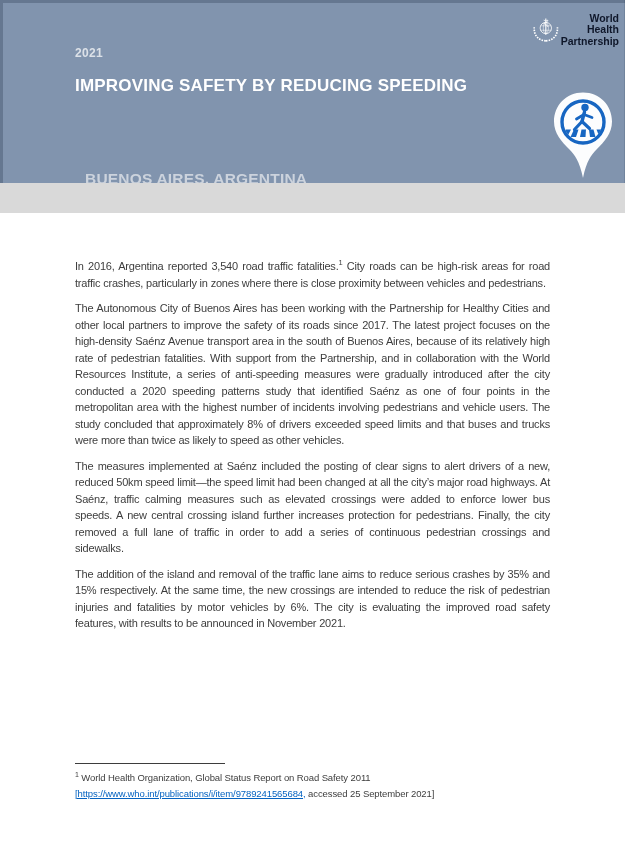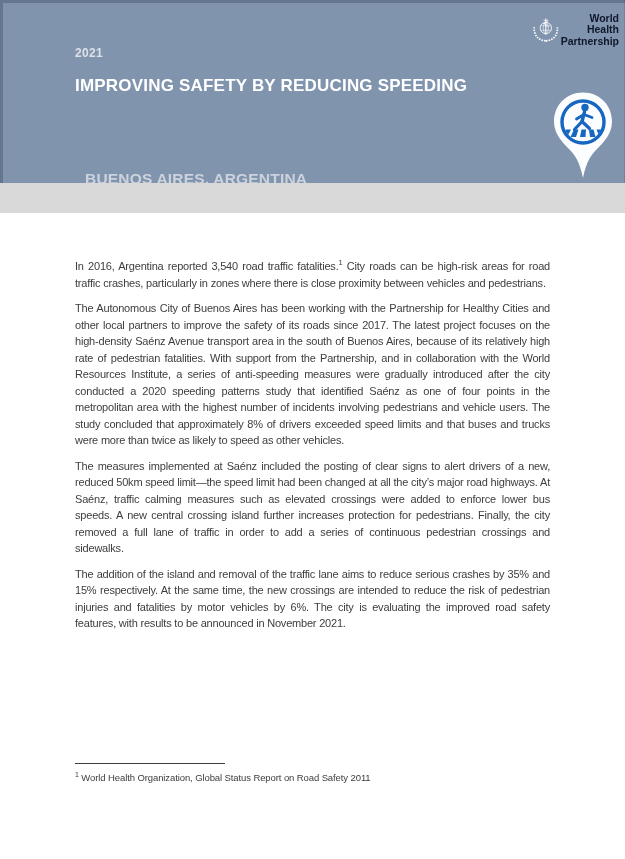--- a/index.html
+++ b/index.html
@@ -123,15 +123,16 @@
   <main class="bodytext">
     <p><span>In 2016, Argentina reported 3,540 road traffic fatalities.</span><sup>1</sup><span> City roads can be high-risk areas for road traffic crashes, particularly in zones where there is close proximity between vehicles and pedestrians.</span></p>
     <p>The Autonomous City of Buenos Aires has been working with the Partnership for Healthy Cities and other local partners to improve the safety of its roads since 2017. The latest project focuses on the high-density Saénz Avenue transport area in the south of Buenos Aires, because of its relatively high rate of pedestrian fatalities. With support from the Partnership, and in collaboration with the World Resources Institute, a series of anti-speeding measures were gradually introduced after the city conducted a 2020 speeding patterns study that identified Saénz as one of four points in the metropolitan area with the highest number of incidents involving pedestrians and vehicle users. The study concluded that approximately 8% of drivers exceeded speed limits and that buses and trucks were more than twice as likely to speed as other vehicles.</p>
     <p>The measures implemented at Saénz included the posting of clear signs to alert drivers of a new, reduced 50km speed limit—the speed limit had been changed at all the city’s major road highways. At Saénz, traffic calming measures such as elevated crossings were added to enforce lower bus speeds. A new central crossing island further increases protection for pedestrians. Finally, the city removed a full lane of traffic in order to add a series of continuous pedestrian crossings and sidewalks.</p>
     <p>The addition of the island and removal of the traffic lane aims to reduce serious crashes by 35% and 15% respectively. At the same time, the new crossings are intended to reduce the risk of pedestrian injuries and fatalities by motor vehicles by 6%. The city is evaluating the improved road safety features, with results to be announced in November 2021.</p>
   </main>
 
   <footer class="foot">
     <div class="foot-rule"></div>
     <div><sup>1</sup><span> World Health Organization, Global Status Report on Road Safety 2011</span></div>
+    <div><a>[https://www.who.int/publications/i/item/9789241565684,</a><span> accessed 25 September 2021]</span></div>
   </footer>
 
 </div>
 
 </body></html>

